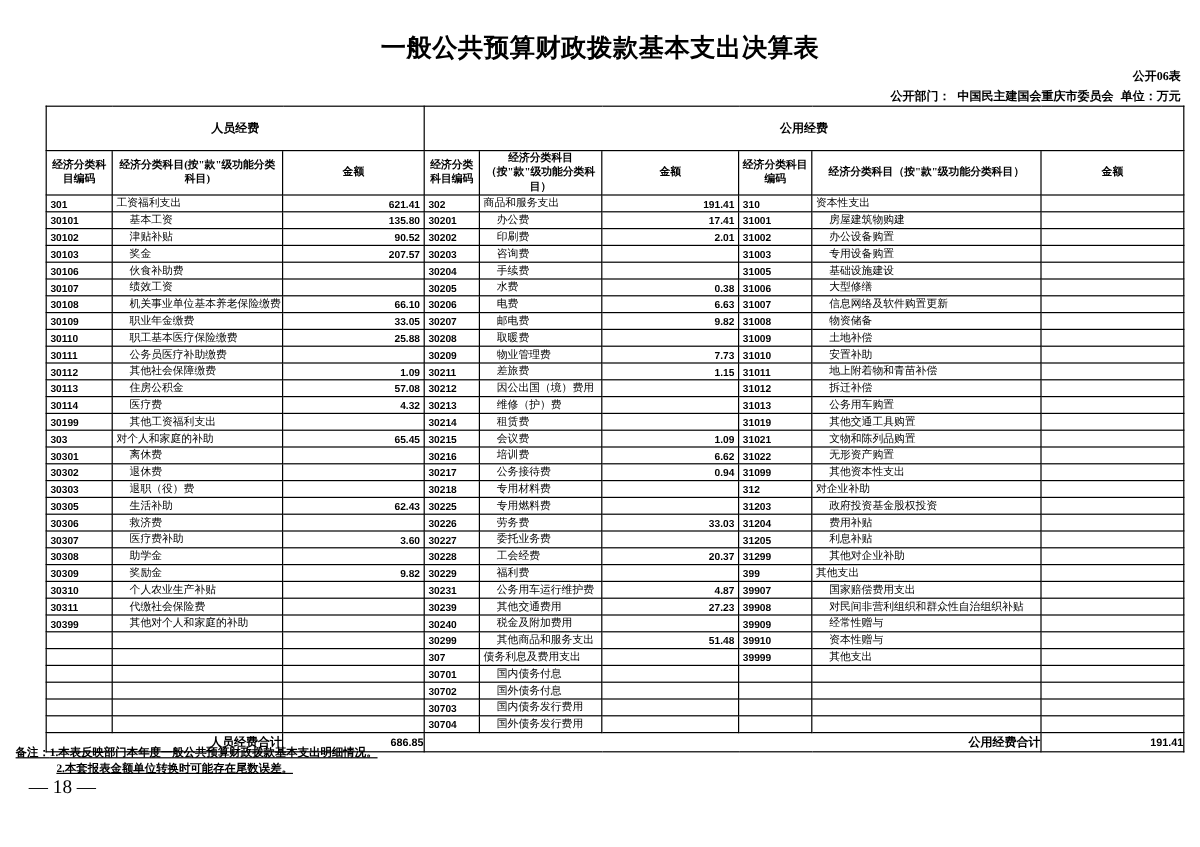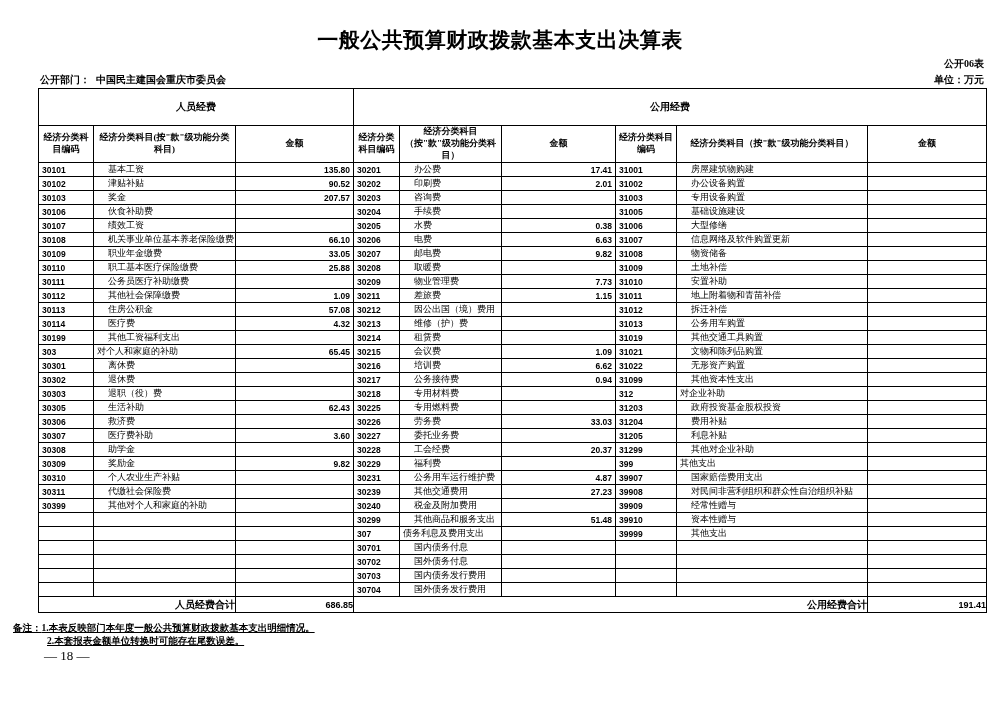--- a/index.html
+++ b/index.html
@@ -4,21 +4,21 @@
 <style>
   * { margin:0; padding:0; box-sizing:border-box; }
   html,body { width:1000px; height:706px; background:#ffffff; }
   body { font-family:"Liberation Serif", serif; color:#000; position:relative; }
   .page { position:absolute; inset:0; }
 
   .title { position:absolute; top:26px; left:0; right:0; text-align:center;
            font-size:21px; font-weight:bold; letter-spacing:0.5px; }
   .table-code { position:absolute; top:57px; right:16px; font-size:10px; font-weight:bold; }
   .meta-row { position:absolute; top:73px; left:40px; right:16px;
-              display:flex; justify-content:space-between;
+              display:flex; justify-content:flex-end;
               font-size:10px; font-weight:bold; }
   .dept span { margin-right:6px; }
 
   table { position:absolute; top:88px; left:38px; width:948px;
           border-collapse:collapse; table-layout:fixed;
           border:1.5px solid #000; }
   th, td { border:1px solid #000; overflow:hidden; white-space:nowrap;
            vertical-align:middle; }
 
   .group-row th { height:15px; font-size:10px; font-weight:bold; text-align:center; padding:11px; }
@@ -33,21 +33,21 @@
   td.amt { font-family:"Liberation Sans", sans-serif; font-weight:bold;
            font-size:8.5px; text-align:right; }
 
   tfoot td { height:16px; font-size:10px; font-weight:bold; text-align:right; }
   tfoot td.amt { font-size:9px; }
 
   .notes { position:absolute; top:622px; left:13px; font-size:9.5px; font-weight:bold; line-height:1.35;text-decoration:underline; }
   .note-line { white-space:nowrap; }
   .note-line.cont { padding-left:34px; }
   .note-label { }
-  .page-number { position:absolute; top:648px; left:44px; font-size:13px; }
+  .page-number { position:absolute; top:648px; left:24px; font-size:16px; }
 </style>
 </head>
 <body>
 
 <div class="page">
 
   <div class="title">一般公共预算财政拨款基本支出决算表</div>
 
   <div class="table-code">公开06表</div>
 
@@ -82,20 +82,31 @@
         <th>经济分类科目编码</th>
         <th>经济分类科目（按"款"级功能分类科目）</th>
         <th>金额</th>
         <th>经济分类科目编码</th>
         <th>经济分类科目（按"款"级功能分类科目）</th>
         <th>金额</th>
       </tr>
     </thead>
     <tbody id="table-body">
         <tr>
+          <td class="code">301</td>
+          <td class="name">工资福利支出</td>
+          <td class="amt">621.41</td>
+          <td class="code">302</td>
+          <td class="name">商品和服务支出</td>
+          <td class="amt">191.41</td>
+          <td class="code">310</td>
+          <td class="name">资本性支出</td>
+          <td class="amt"></td>
+        </tr>
+        <tr>
           <td class="code">30101</td>
           <td class="name indent">基本工资</td>
           <td class="amt">135.80</td>
           <td class="code">30201</td>
           <td class="name indent">办公费</td>
           <td class="amt">17.41</td>
           <td class="code">31001</td>
           <td class="name indent">房屋建筑物购建</td>
           <td class="amt"></td>
         </tr>

